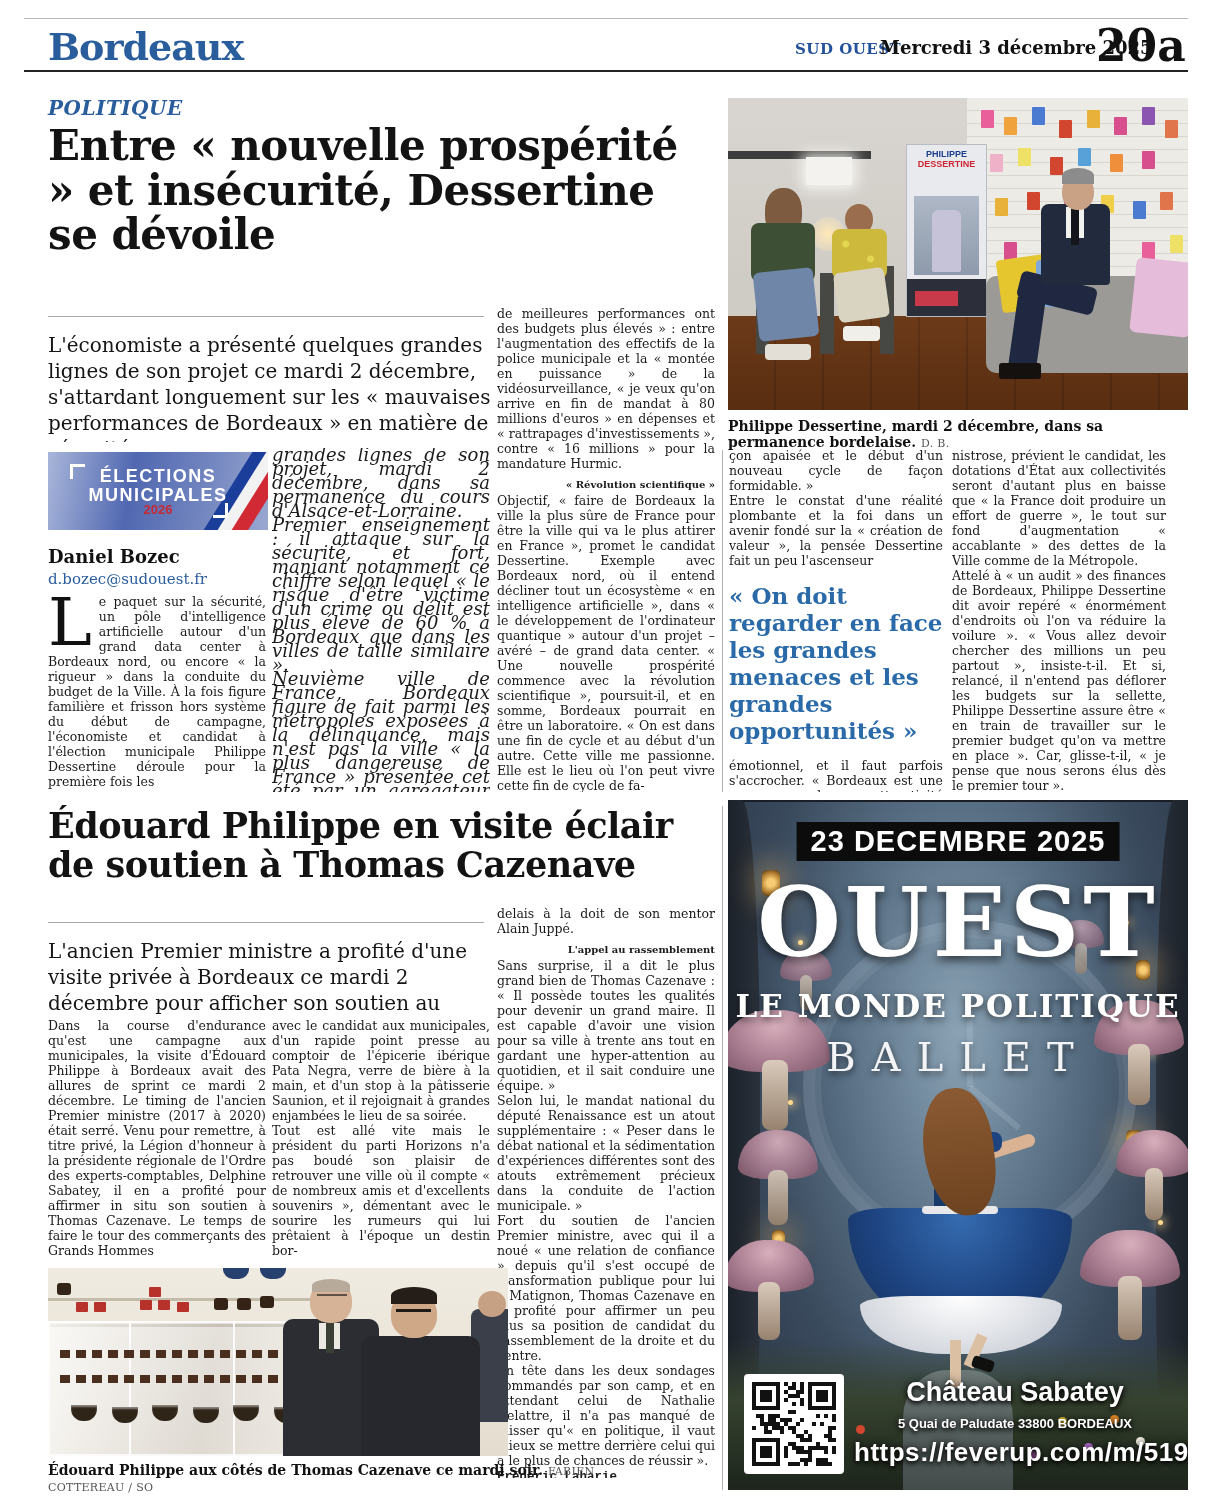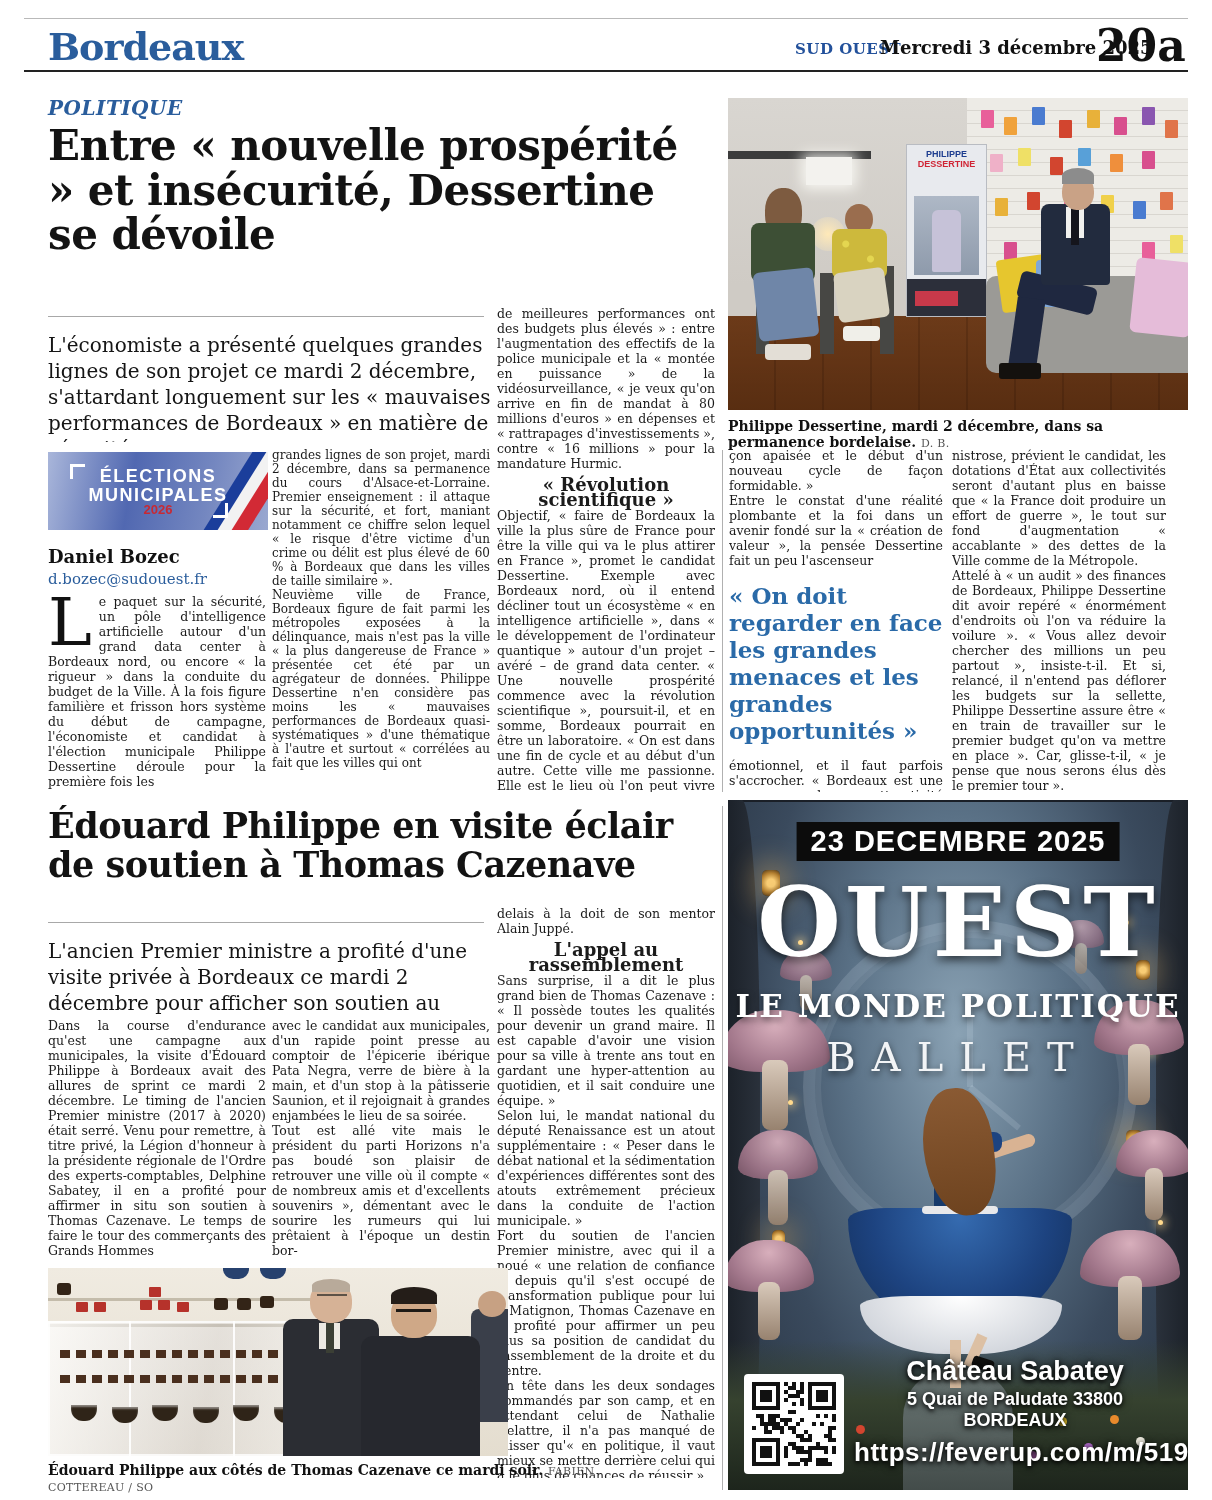--- a/index.html
+++ b/index.html
@@ -15,22 +15,22 @@
   .pageno{left:1096px;top:20px;width:70px;text-align:right;font-size:44px;font-weight:bold;color:#111;}
   
   .kicker{font-size:20px;font-weight:bold;font-style:italic;color:#2a5d9c;letter-spacing:.5px;}
   .headline{font-weight:bold;color:#131313;letter-spacing:-.5px;}
   .h1a{left:48px;top:124px;width:645px;font-size:42px;line-height:1.06;}
   .h2a{left:48px;top:806px;width:672px;font-size:35px;line-height:1.12;}
   .grayrule{height:1px;background:#a8a8a8;}
   .standfirst{font-size:20px;line-height:26px;color:#151515;overflow:hidden;}
   .bodycol{font-size:12.5px;line-height:15px;text-align:justify;overflow:hidden;}
   .bodycol p{margin:0;}
-  .bodycol.xtight{font-size:12px;line-height:14px;}
-  .subhead{font-weight:bold;font-size:18px;margin:6px 0 1px 0 !important;text-align:center;}
+  .bodycol.xtight{font-size:18px;line-height:14px;font-style:italic;}
+  .subhead{font-weight:bold;font-size:10px;margin:6px 0 1px 0 !important;text-align:right;}
   .dropcap{float:left;font-size:66px;line-height:54px;padding:2px 7px 0 0;color:#111;}
   .pullquote{font-size:23px;line-height:27px;font-weight:bold;color:#2a6aa8;margin:14px 0 14px 0 !important;text-align:left;}
   .byline-author{font-size:18px;font-weight:bold;color:#111;}
   .byline-email{font-size:15px;color:#2a5d9c;}
   .sigauthor{font-weight:bold;margin-top:2px !important;text-align:left;font-family:Liberation Mono, monospace;}
   .caption{font-size:14px;font-weight:bold;color:#111;}
   .credit{font-size:11px;font-weight:normal;color:#555;letter-spacing:.3px;}
   .vrule{width:1px;background:#b0b0b0;}
   
   .badge{left:48px;top:452px;width:220px;height:78px;overflow:hidden;
@@ -147,21 +147,21 @@
   .g-legB{position:absolute;left:132px;top:246px;width:11px;height:34px;background:#dcc0a4;transform:rotate(24deg);}
   .g-shoe{position:absolute;left:134px;top:270px;width:22px;height:12px;background:#10100f;border-radius:4px;transform:rotate(18deg);}
   .adqr{position:absolute;left:16px;bottom:16px;width:100px;height:100px;background:#fff;border-radius:4px;}
   .qf{position:absolute;width:28px;height:28px;background:#fff;box-shadow:inset 0 0 0 4px #111;}
   .qf::after{content:"";position:absolute;left:8px;top:8px;width:12px;height:12px;background:#111;}
   .qrm{position:absolute;left:8px;top:8px;width:84px;height:84px;}
   .qrm i{position:absolute;width:4px;height:4px;background:#111;}
   .adinfo{position:absolute;left:126px;bottom:22px;width:322px;text-align:center;color:#fff;
       font-family:"Liberation Sans",sans-serif;font-weight:bold;text-shadow:0 2px 4px #000,0 0 10px rgba(0,0,0,.8);}
   .adinfo .v{font-size:27px;}
-  .adinfo .a{font-size:18px;margin-top:2px;}
+  .adinfo .a{font-size:13px;margin-top:8px;}
   .adinfo .u{font-size:26px;margin-top:6px;letter-spacing:.5px;}
 </style>
 </head>
 <body>
 
 <div id="page">
 
   <div class="abs toprule"></div>
   <div class="abs section-title">Bordeaux</div>
   <div class="abs brand">SUD OUEST</div>

